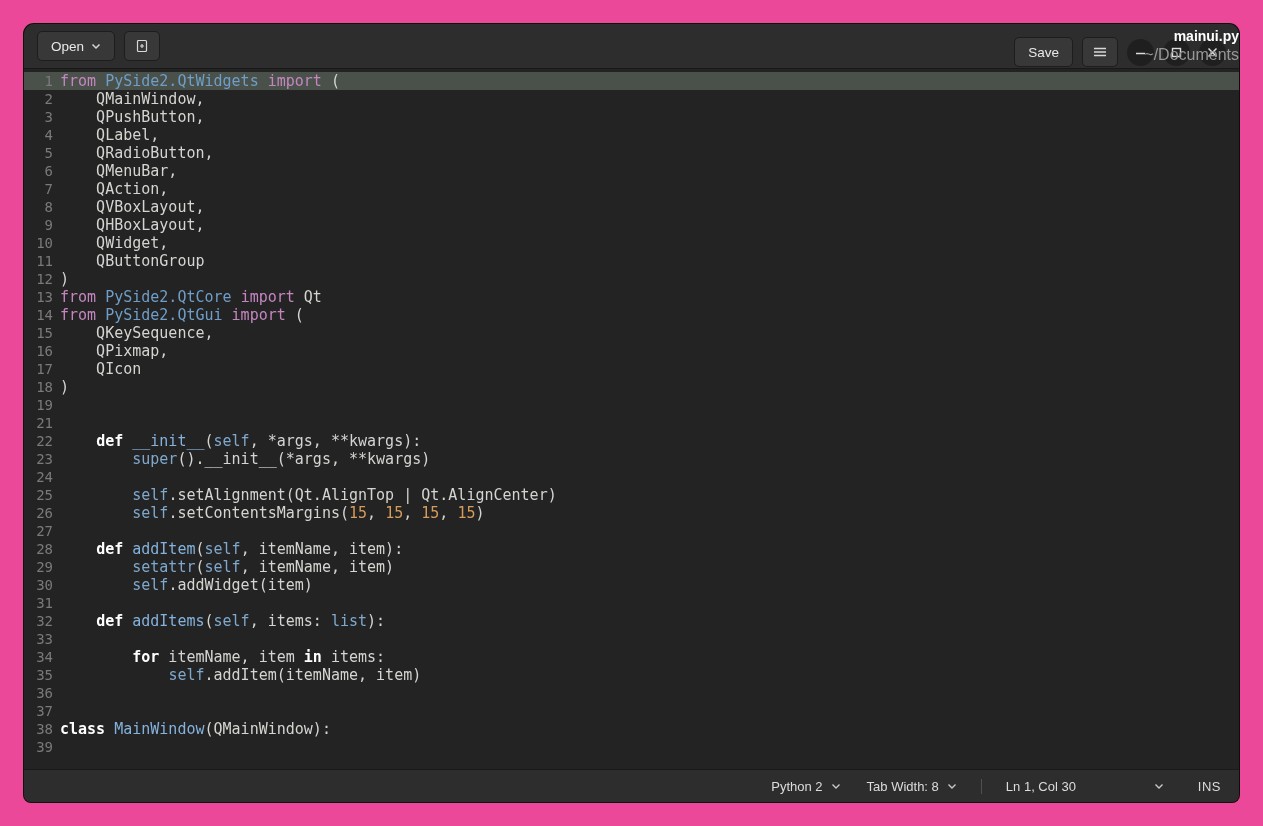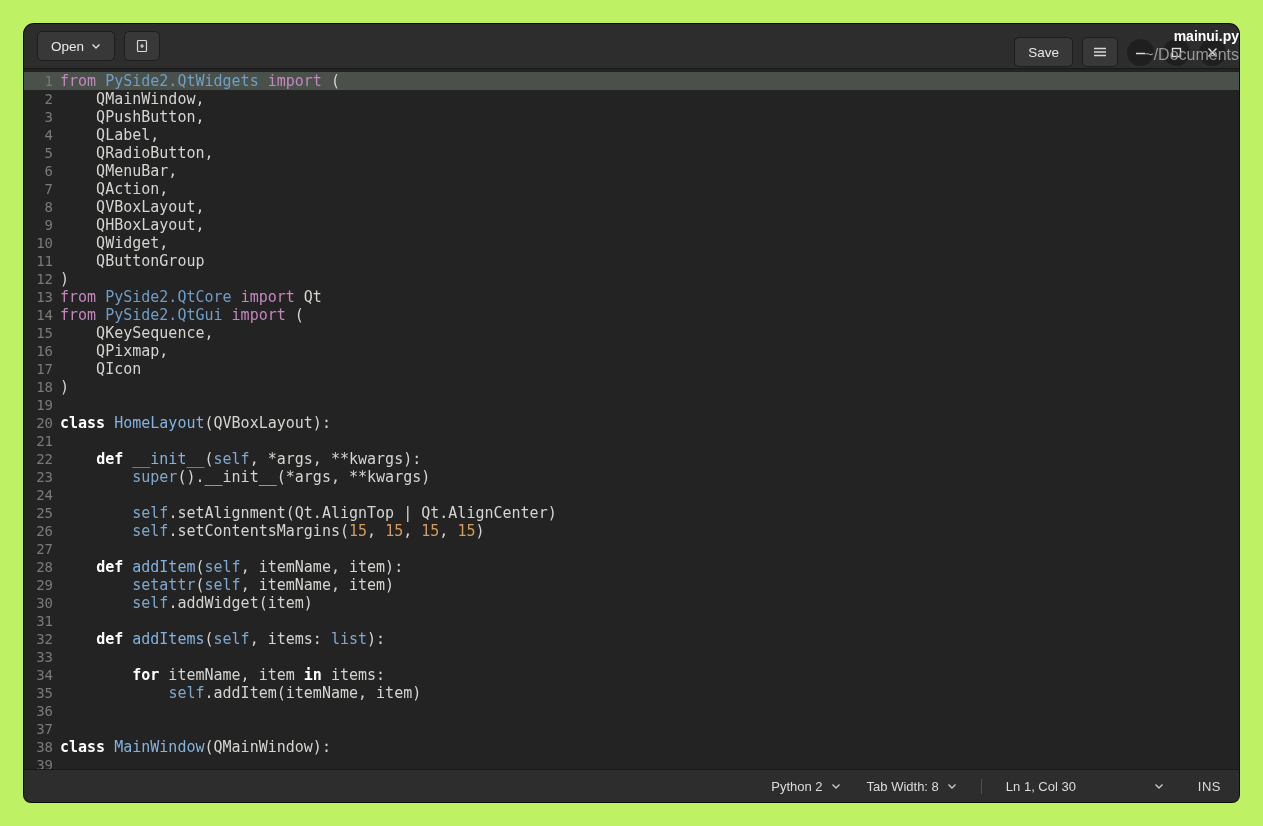--- a/index.html
+++ b/index.html
@@ -1,18 +1,18 @@
 <!DOCTYPE html>
 <html style="--chrome-bg: #2d2d2d; --editor-bg: #232323; --current-line-bg: #49514a; --plain: #d4d4d0; --kw-import: #c586c0; --kw-bold: #ffffff; --module: #6f9ec9; --function-name: #84b2dd; --self-builtin: #7fa8cd; --number: #d79b5b; --line-number: #7a7a7a;"><head>
 <meta charset="utf-8">
 <style>
   * { box-sizing: border-box; margin: 0; padding: 0; }
   html, body { width: 1263px; height: 826px; background: #000; overflow: hidden; }
   .screen {
-    position: relative; width: 1263px; height: 826px; background: #bef264;
+    position: relative; width: 1263px; height: 826px; background: #ec4899;
     font-family: "Liberation Sans", "DejaVu Sans", sans-serif;
   }
   .window {
     position: absolute; left: 24px; top: 24px; width: 1215px; height: 778px;
     border-radius: 10px 10px 7px 7px; overflow: hidden;
     display: flex; flex-direction: column;
     background: var(--editor-bg, #232323);
     box-shadow: 0 0 0 1px #0b0b0b;
   }
   
@@ -157,21 +157,20 @@
         <div class="code-line"><span class="ln">10</span><span class="code"><span class="tk-pl">    QWidget,</span></span></div>
         <div class="code-line"><span class="ln">11</span><span class="code"><span class="tk-pl">    QButtonGroup</span></span></div>
         <div class="code-line"><span class="ln">12</span><span class="code"><span class="tk-pl">)</span></span></div>
         <div class="code-line"><span class="ln">13</span><span class="code"><span class="tk-kw">from</span><span class="tk-pl"> </span><span class="tk-mod">PySide2.QtCore</span><span class="tk-pl"> </span><span class="tk-kw">import</span><span class="tk-pl"> Qt</span></span></div>
         <div class="code-line"><span class="ln">14</span><span class="code"><span class="tk-kw">from</span><span class="tk-pl"> </span><span class="tk-mod">PySide2.QtGui</span><span class="tk-pl"> </span><span class="tk-kw">import</span><span class="tk-pl"> (</span></span></div>
         <div class="code-line"><span class="ln">15</span><span class="code"><span class="tk-pl">    QKeySequence,</span></span></div>
         <div class="code-line"><span class="ln">16</span><span class="code"><span class="tk-pl">    QPixmap,</span></span></div>
         <div class="code-line"><span class="ln">17</span><span class="code"><span class="tk-pl">    QIcon</span></span></div>
         <div class="code-line"><span class="ln">18</span><span class="code"><span class="tk-pl">)</span></span></div>
         <div class="code-line"><span class="ln">19</span><span class="code"></span></div>
-        <div class="code-line"><span class="ln">20</span><span class="code"><span class="tk-kwb">class</span><span class="tk-pl"> </span><span class="tk-fn">HomeLayout</span><span class="tk-pl">(QVBoxLayout):</span></span></div>
         <div class="code-line"><span class="ln">21</span><span class="code"></span></div>
         <div class="code-line"><span class="ln">22</span><span class="code"><span class="tk-pl">    </span><span class="tk-kwb">def</span><span class="tk-pl"> </span><span class="tk-fn">__init__</span><span class="tk-pl">(</span><span class="tk-slf">self</span><span class="tk-pl">, *args, **kwargs):</span></span></div>
         <div class="code-line"><span class="ln">23</span><span class="code"><span class="tk-pl">        </span><span class="tk-bi">super</span><span class="tk-pl">().__init__(*args, **kwargs)</span></span></div>
         <div class="code-line"><span class="ln">24</span><span class="code"></span></div>
         <div class="code-line"><span class="ln">25</span><span class="code"><span class="tk-pl">        </span><span class="tk-slf">self</span><span class="tk-pl">.setAlignment(Qt.AlignTop | Qt.AlignCenter)</span></span></div>
         <div class="code-line"><span class="ln">26</span><span class="code"><span class="tk-pl">        </span><span class="tk-slf">self</span><span class="tk-pl">.setContentsMargins(</span><span class="tk-num">15</span><span class="tk-pl">, </span><span class="tk-num">15</span><span class="tk-pl">, </span><span class="tk-num">15</span><span class="tk-pl">, </span><span class="tk-num">15</span><span class="tk-pl">)</span></span></div>
         <div class="code-line"><span class="ln">27</span><span class="code"></span></div>
         <div class="code-line"><span class="ln">28</span><span class="code"><span class="tk-pl">    </span><span class="tk-kwb">def</span><span class="tk-pl"> </span><span class="tk-fn">addItem</span><span class="tk-pl">(</span><span class="tk-slf">self</span><span class="tk-pl">, itemName, item):</span></span></div>
         <div class="code-line"><span class="ln">29</span><span class="code"><span class="tk-pl">        </span><span class="tk-bi">setattr</span><span class="tk-pl">(</span><span class="tk-slf">self</span><span class="tk-pl">, itemName, item)</span></span></div>
         <div class="code-line"><span class="ln">30</span><span class="code"><span class="tk-pl">        </span><span class="tk-slf">self</span><span class="tk-pl">.addWidget(item)</span></span></div>

